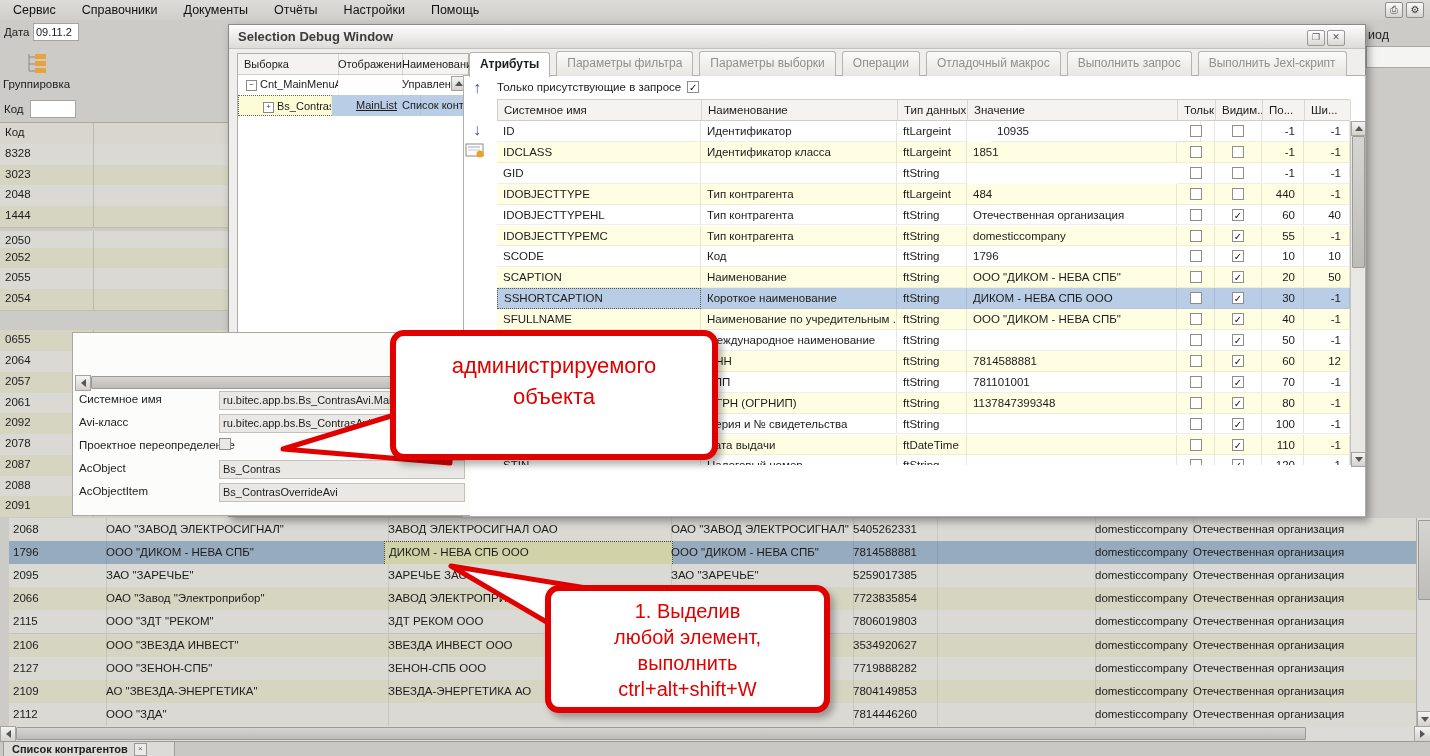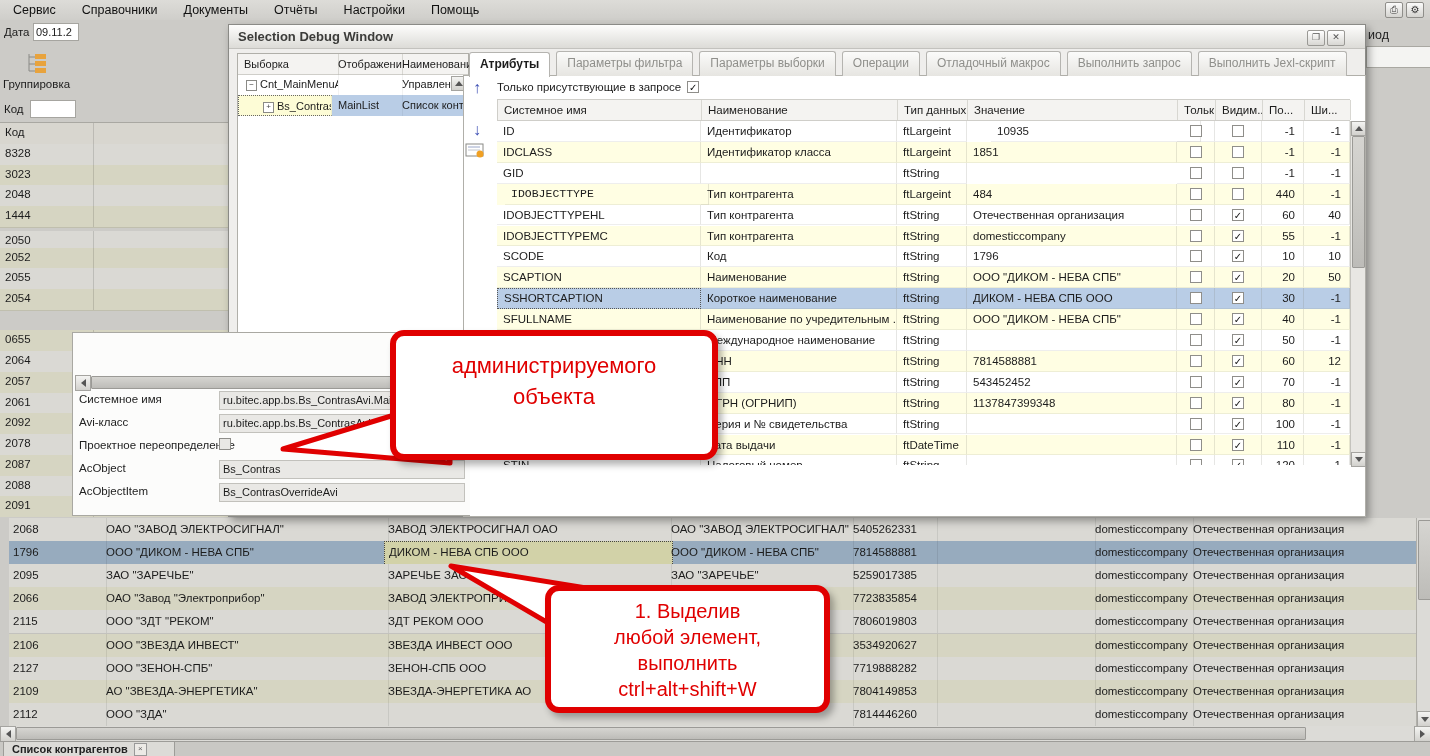--- a/index.html
+++ b/index.html
@@ -372,21 +372,21 @@
           <div class="tcell" style="left: 158px; width: 73px;">Наименование</div>
         </div>
       <div id="tree-rows">
           <div class="trow" style="top: 20px;">
             <div class="tcell" style="left: 0px; width: 94px;"><span class="toggle" style="left: 8px;">−</span><span style="margin-left: 16px;">Cnt_MainMenuAvi</span></div>
             <div class="tcell" style="left: 94px; width: 64px;"></div>
             <div class="tcell" style="left: 158px; width: 73px;">Управление договорной ..</div>
           </div>
           <div class="trow sel" style="top: 41px;">
             <div class="tcell cell-foc" style="left: 0px; width: 94px;"><span class="toggle" style="left: 24px;">+</span><span style="margin-left: 32px;">Bs_ContrasAvi</span></div>
-            <div class="tcell" style="left: 94px; width: 64px;">MainList</div>
+            <div class="tcell" style="left: 112px; width: 64px; text-decoration: underline;">MainList</div>
             <div class="tcell" style="left: 158px; width: 73px;">Список контрагентов</div>
           </div>
         </div>
       <div class="tree-up sb-btn" style="right:2px;top:22px;width:13px;height:13px;">
           <div class="tri up"></div>
         </div>
     </div>
 
     <div class="tabs" id="dw-tabs">
         <div class="tab active">Атрибуты</div>
@@ -450,21 +450,21 @@
         <div class="arow w" style="top: 41.8px;">
           <div class="acell" style="left: 0px; width: 204px;">GID</div>
           <div class="acell" style="left: 204px; width: 196px;"></div>
           <div class="acell" style="left: 400px; width: 70px;">ftString</div>
           <div class="acell c" style="left: 680px; width: 38px;"><span class="cb" style="margin-top: 4px;"></span></div>
           <div class="acell c" style="left: 718px; width: 47px;"><span class="cb" style="margin-top: 4px;"></span></div>
           <div class="acell r" style="left: 765px; width: 42px;">-1</div>
           <div class="acell r" style="left: 807px; width: 46px;">-1</div>
         </div>
         <div class="arow y" style="top: 62.7px;">
-          <div class="acell" style="left: 8px; width: 204px; font-family: Liberation Mono, monospace;">IDOBJECTTYPE</div>
+          <div class="acell" style="left: 0px; width: 204px;">IDOBJECTTYPE</div>
           <div class="acell" style="left: 204px; width: 196px;">Тип контрагента</div>
           <div class="acell" style="left: 400px; width: 70px;">ftLargeint</div>
           <div class="acell" style="left: 470px; width: 210px;">484</div>
           <div class="acell c" style="left: 680px; width: 38px;"><span class="cb" style="margin-top: 4px;"></span></div>
           <div class="acell c" style="left: 718px; width: 47px;"><span class="cb" style="margin-top: 4px;"></span></div>
           <div class="acell r" style="left: 765px; width: 42px;">440</div>
           <div class="acell r" style="left: 807px; width: 46px;">-1</div>
         </div>
         <div class="arow w" style="top: 83.6px;">
           <div class="acell" style="left: 0px; width: 204px;">IDOBJECTTYPEHL</div>
@@ -543,21 +543,21 @@
           <div class="acell" style="left: 470px; width: 210px;">7814588881</div>
           <div class="acell c" style="left: 680px; width: 38px;"><span class="cb" style="margin-top: 4px;"></span></div>
           <div class="acell c" style="left: 718px; width: 47px;"><span class="cb" style="margin-top: 4px;">✓</span></div>
           <div class="acell r" style="left: 765px; width: 42px;">60</div>
           <div class="acell r" style="left: 807px; width: 46px;">12</div>
         </div>
         <div class="arow w" style="top: 250.8px;">
           <div class="acell" style="left: 0px; width: 204px;"></div>
           <div class="acell" style="left: 204px; width: 196px;">КПП</div>
           <div class="acell" style="left: 400px; width: 70px;">ftString</div>
-          <div class="acell" style="left: 470px; width: 210px;">543452452</div>
+          <div class="acell" style="left: 470px; width: 210px;">781101001</div>
           <div class="acell c" style="left: 680px; width: 38px;"><span class="cb" style="margin-top: 4px;"></span></div>
           <div class="acell c" style="left: 718px; width: 47px;"><span class="cb" style="margin-top: 4px;">✓</span></div>
           <div class="acell r" style="left: 765px; width: 42px;">70</div>
           <div class="acell r" style="left: 807px; width: 46px;">-1</div>
         </div>
         <div class="arow y" style="top: 271.7px;">
           <div class="acell" style="left: 0px; width: 204px;"></div>
           <div class="acell" style="left: 204px; width: 196px;">ОГРН (ОГРНИП)</div>
           <div class="acell" style="left: 400px; width: 70px;">ftString</div>
           <div class="acell" style="left: 470px; width: 210px;">1137847399348</div>

